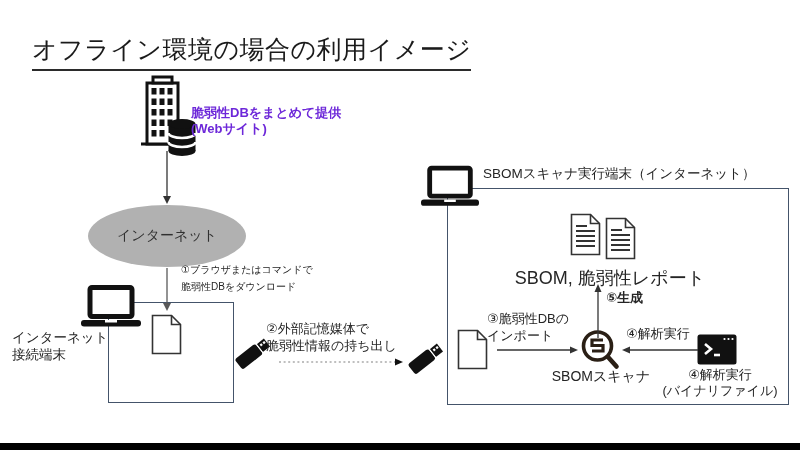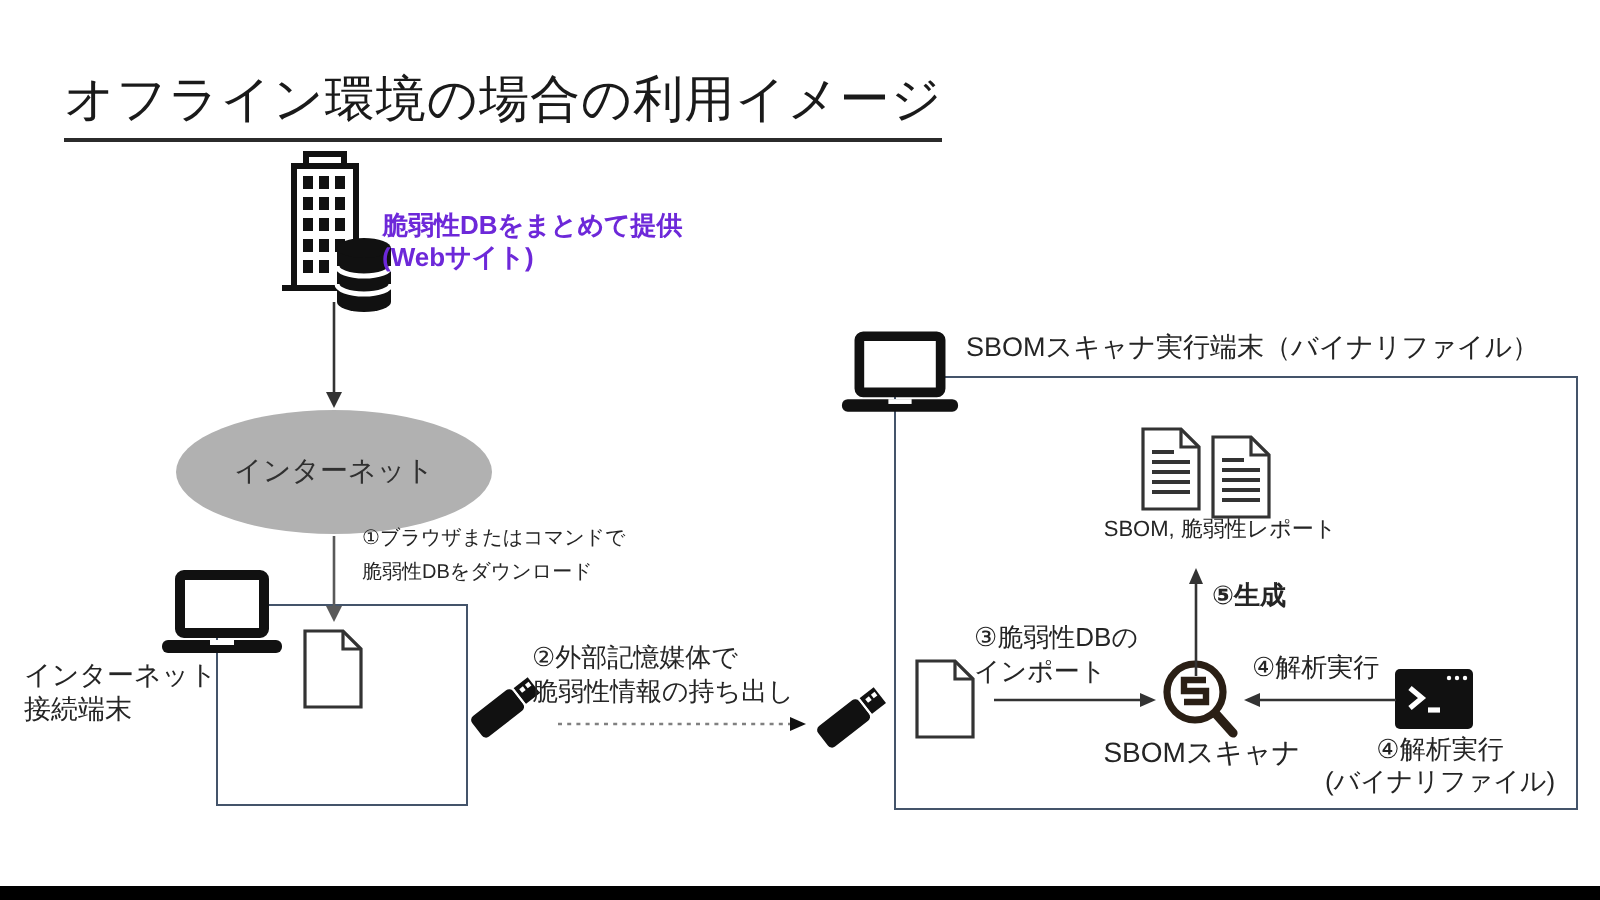--- a/index.html
+++ b/index.html
@@ -134,21 +134,21 @@
   </div>
 
   <div class="abs" style="left:420px;top:165px;">
     <svg width="60" height="43" viewBox="0 0 62 43">
       <rect x="10" y="2.5" width="42" height="29" rx="2" fill="#fff" stroke="#111" stroke-width="5"></rect>
       <rect x="1" y="35" width="60" height="6.5" rx="3" fill="#111"></rect>
       <rect x="25" y="35" width="12" height="2.5" fill="#fff"></rect>
     </svg>
   </div>
 
-  <div class="abs lbl" style="left:483px;top:166px;font-size:13.5px;">SBOMスキャナ実行端末（バイナリファイル）</div>
+  <div class="abs lbl" style="left:483px;top:166px;font-size:13.5px;">SBOMスキャナ実行端末（インターネット）</div>
 
   <div class="abs" style="left:570px;top:213px;">
     <svg width="31" height="43" viewBox="0 0 31 43">
       <path d="M1.5,1.5 h19 l9,9 v31 h-28 z" fill="#fff" stroke="#333" stroke-width="1.6"></path>
       <path d="M20.5,1.5 v9 h9" fill="none" stroke="#333" stroke-width="1.6"></path>
       <g stroke="#333" stroke-width="2">
         <line x1="6" y1="13" x2="17" y2="13"></line>
           <line x1="6" y1="18" x2="25" y2="18"></line>
         <line x1="6" y1="23" x2="25" y2="23"></line>
           <line x1="6" y1="28" x2="25" y2="28"></line>
@@ -162,21 +162,21 @@
       <path d="M20.5,1.5 v9 h9" fill="none" stroke="#333" stroke-width="1.6"></path>
       <g stroke="#333" stroke-width="2">
         <line x1="6" y1="13" x2="17" y2="13"></line>
           <line x1="6" y1="18" x2="25" y2="18"></line>
         <line x1="6" y1="23" x2="25" y2="23"></line>
           <line x1="6" y1="28" x2="25" y2="28"></line>
         <line x1="6" y1="33" x2="25" y2="33"></line>
       </g>
     </svg>
   </div>
-  <div class="abs lbl center" style="left:505px;top:257px;width:210px;font-size:11px;">SBOM, 脆弱性レポート</div>
+  <div class="abs lbl center" style="left:505px;top:270px;width:210px;font-size:18px;">SBOM, 脆弱性レポート</div>
 
   <div class="abs lbl" style="left:606px;top:290px;font-weight:bold;">⑤生成</div>
 
   <div class="abs lbl" style="left:487px;top:311px;">
     <span class="ln">③脆弱性DBの</span>
     <span class="ln">インポート</span>
   </div>
 
   <div class="abs" style="left:457px;top:329px;">
     <svg width="31" height="41" viewBox="0 0 31 41">

